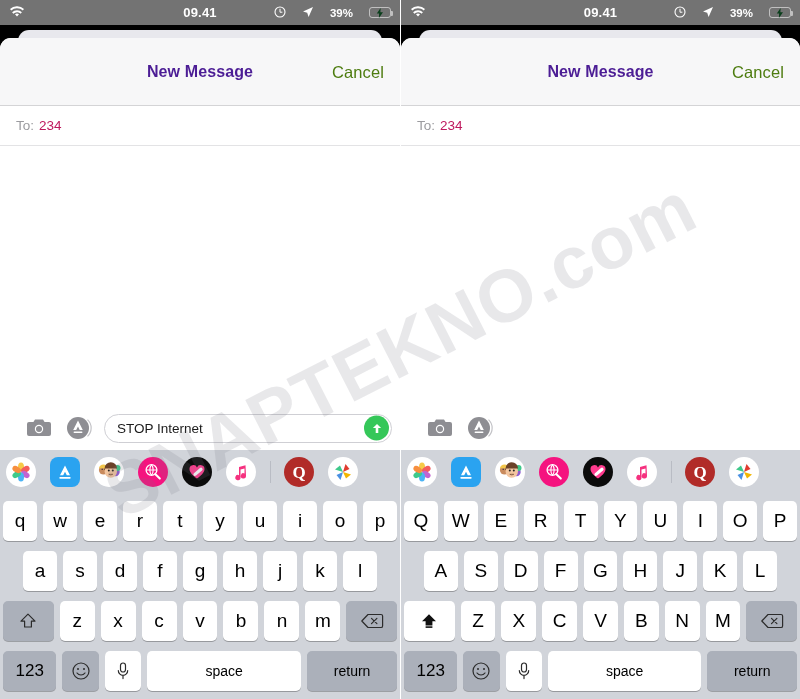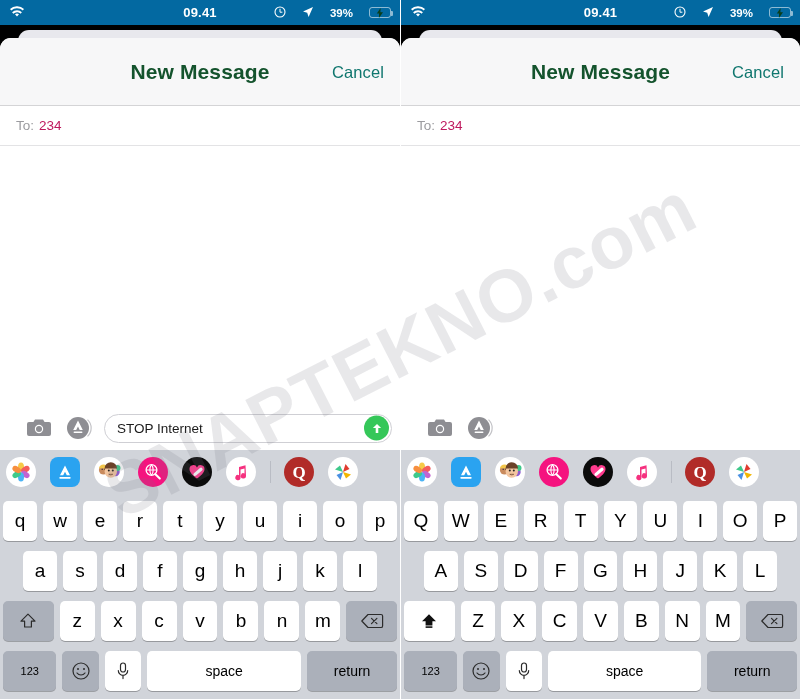--- a/index.html
+++ b/index.html
@@ -7,21 +7,21 @@
   body { font-family:"Liberation Sans", sans-serif; }
 
   .stage { position:relative; width:800px; height:699px; display:flex; }
 
   .panel { position:relative; width:400px; height:699px; overflow:hidden; background:#000; }
   .panel + .panel { border-left:1px solid #ffffff; }
 
   
   .statusbar {
     position:absolute; top:0; left:0; width:100%; height:25px;
-    background:#0369a1; color:#fff;
+    background:#737373; color:#fff;
     display:flex; align-items:center; padding:0 9px;
   }
   .sb-left { display:flex; align-items:center; gap:4px; flex:1; }
   .sb-center { position:absolute; left:0; right:0; text-align:center;
                font-size:13px; font-weight:bold; letter-spacing:.2px; pointer-events:none; }
   .sb-right { display:flex; align-items:center; gap:16px; margin-left:auto; font-size:11.5px; font-weight:bold; z-index:2;}
   .batt {
     position:relative; width:22px; height:11px; border:1.2px solid rgba(255,255,255,.55);
     border-radius:3px; padding:1px;
   }
@@ -39,24 +39,24 @@
   
   .sheet{
     position:absolute; top:38px; left:0; right:0; bottom:0;
     background:#fff; border-radius:11px 11px 0 0; overflow:hidden;
   }
   .navbar{
     position:relative; height:68px; background:#f7f7f8;
     border-bottom:.5px solid #d4d4d6;
     display:flex; align-items:center; justify-content:center;
   }
-  .nav-title{ font-size:21px; font-weight:bold; color:#14532d; letter-spacing:.1px; }
+  .nav-title{ font-size:16px; font-weight:bold; color:#4c1d95; letter-spacing:.1px; }
   .nav-cancel{
     position:absolute; right:16px; top:50%; transform:translateY(-50%);
-    font-size:16.5px; color:#0f766e; letter-spacing:.1px;
+    font-size:16.5px; color:#4d7c0f; letter-spacing:.1px;
   }
 
   .to-row{
     height:40px; display:flex; align-items:center; padding:0 16px;
     border-bottom:.5px solid #e3e3e5; background:#fff; gap:5px;
   }
   .to-label{ font-size:13.5px; color:#9b9b9f; }
   .to-value{ font-size:13.5px; color:#be185d; }
 
   .conversation{ position:absolute; top:108px; bottom:87px; left:0; right:0; background:#fff; }
@@ -97,21 +97,21 @@
   .krow.r2{ padding:0 20px; }
   .key{
     background:#fff; border-radius:5px; box-shadow:0 1px 0 rgba(0,0,0,.28);
     display:flex; align-items:center; justify-content:center;
     font-size:19px; color:#000; flex:1 1 0; min-width:0;
   }
   .key.dark{ background:#abb0ba; box-shadow:0 1px 0 rgba(0,0,0,.25); }
   .key.wide{ flex:1.45 1 0; }
   .krow.r4 .key.spacebar{ flex:3.6 1 0; font-size:14px; }
   .krow.r4 .key.kreturn{ flex:2.1 1 0; font-size:14px; }
-  .krow.r4 .key.k123{ flex:1.25 1 0; font-size:11px; }
+  .krow.r4 .key.k123{ flex:1.25 1 0; font-size:17px; }
   .krow.r4 .key.kemoji, .krow.r4 .key.kmic{ flex:.85 1 0; }
 
   
   .watermark{
     position:absolute; left:0; top:0; width:800px; height:699px;
     display:flex; align-items:center; justify-content:center;
     pointer-events:none; z-index:50;
   }
   .wm-text{
     font-size:74px; font-weight:bold; color:rgba(120,120,130,.17);

